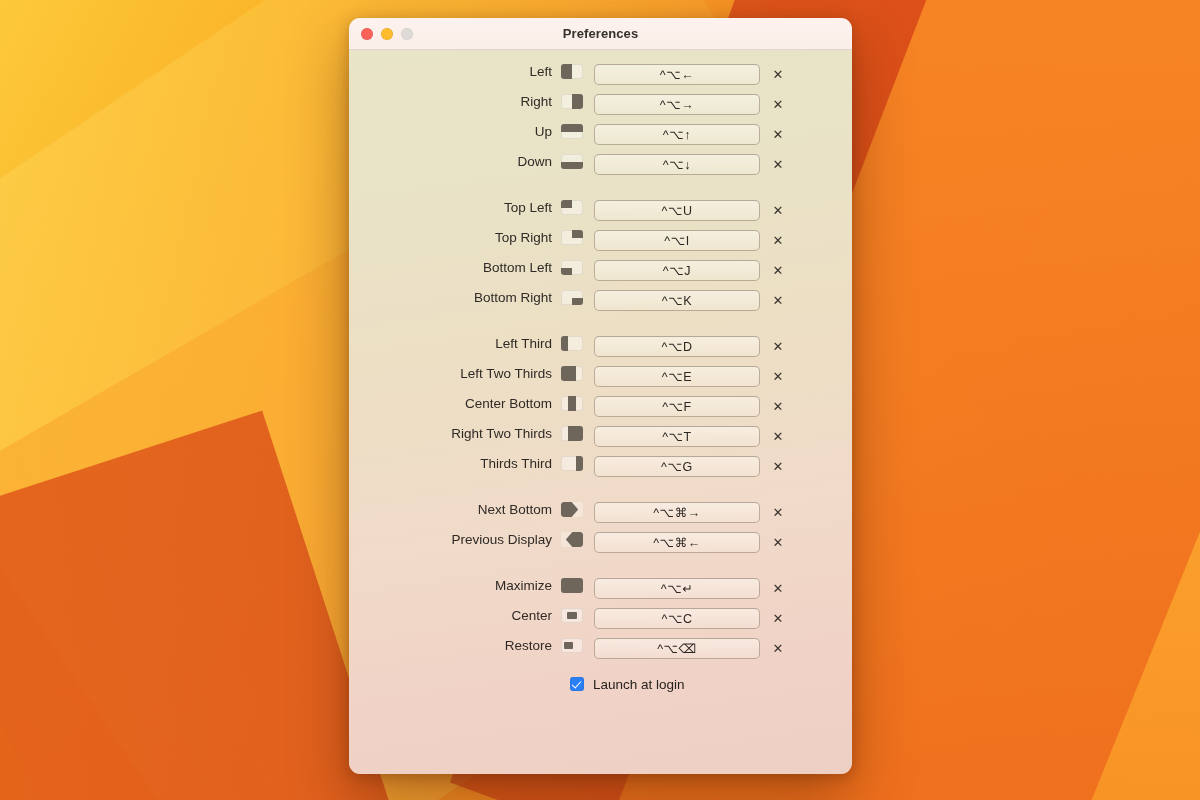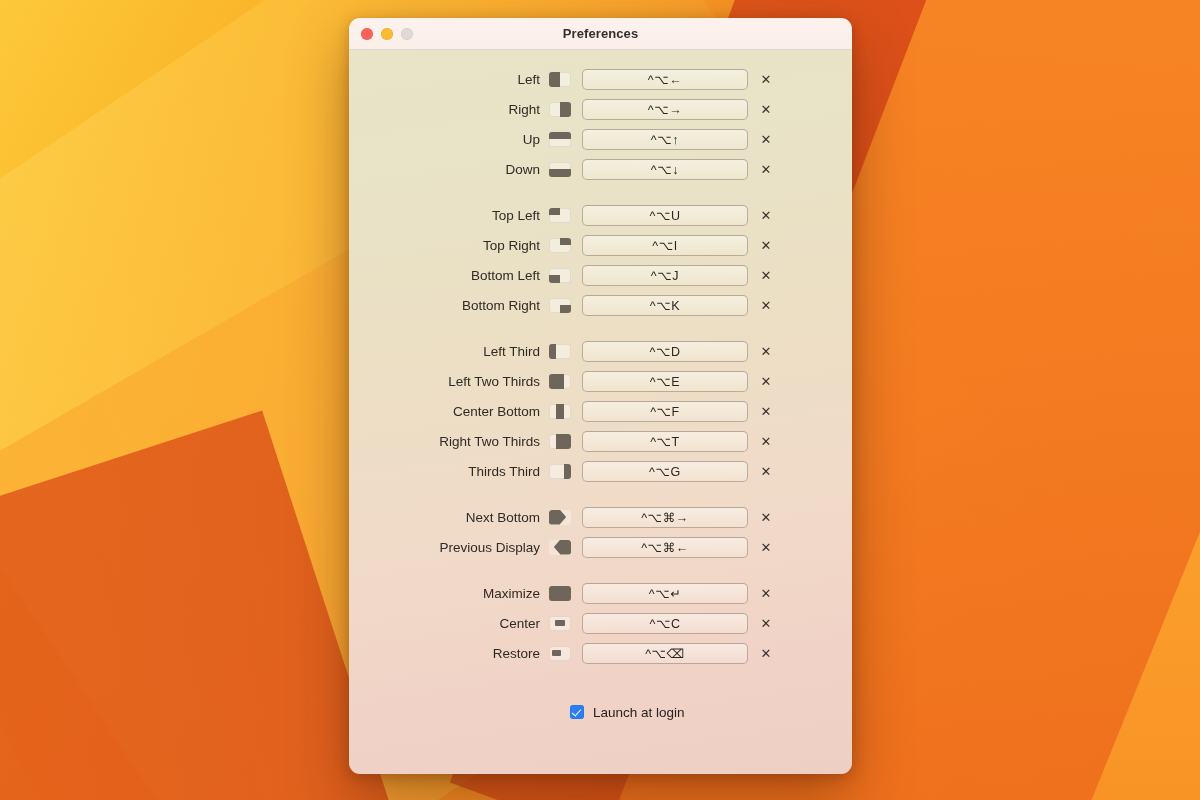--- a/index.html
+++ b/index.html
@@ -65,21 +65,21 @@
   .tl-zoom  { background:#dedad7; box-shadow:inset 0 0 0 .5px rgba(0,0,0,.08); }
   #wintitle { font-size:13px; font-weight:bold; color:#35302c; letter-spacing:.1px; }
 
   #content {
     flex:1; position:relative;
     background:linear-gradient(172deg,#e8e4c8 0%,#e9e2c6 22%,#ecdfc4 40%,#eeddc6 52%,#f0dbc9 62%,#f1d7c8 74%,#f0d2c6 86%,#eecfc4 100%);
     padding-top:14px;
   }
 
   
-  .row { display:flex; align-items:center; height:30px; padding-left:0; }
+  .row { display:flex; height:30px; padding-left:12px; }
   .row-label {
     width:200px; text-align:right; font-size:13.5px; color:#2f2a26;
     padding-right:9px; white-space:nowrap; overflow:hidden;
   }
   .row-icon { width:22px; height:15px; flex:0 0 22px; margin-right:11px; position:relative; }
   .gap { height:16px; }
 
   
   .glyph {
     position:absolute; inset:0; border-radius:3px;
@@ -125,21 +125,21 @@
     font-size:12.5px; color:#2b2622; letter-spacing:.6px;
   }
   .clear-btn {
     width:20px; height:20px; margin-left:8px;
     display:flex; align-items:center; justify-content:center;
     font-size:13px; color:#3a3430; cursor:default;
     background:transparent; border:none;
   }
 
   
-  #checkboxes { margin-top:32px; padding-left:221px; }
+  #checkboxes { margin-top:4px; padding-left:221px; }
   .cb-row { display:flex; align-items:center; height:24px; }
   .cb {
     width:14px; height:14px; border-radius:3px; flex:0 0 14px;
     background:#2b7ff5; box-shadow:inset 0 0 0 .5px rgba(0,0,0,.12);
     position:relative; margin-right:9px;
   }
   .cb::after {
     content:""; position:absolute; left:4.2px; top:1.6px;
     width:4px; height:8px; border:solid #fff; border-width:0 1.8px 1.8px 0;
     transform:rotate(42deg);

